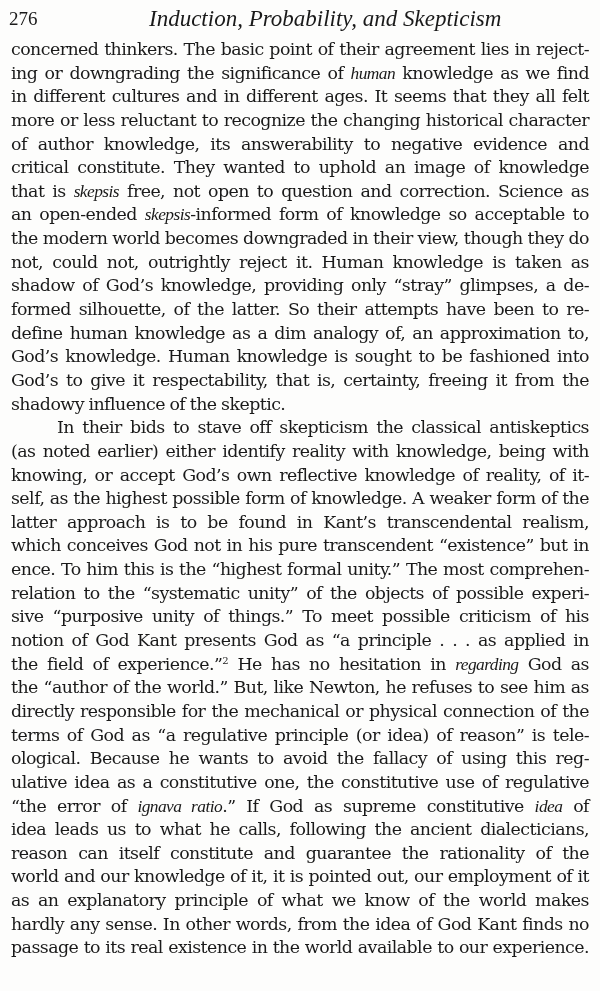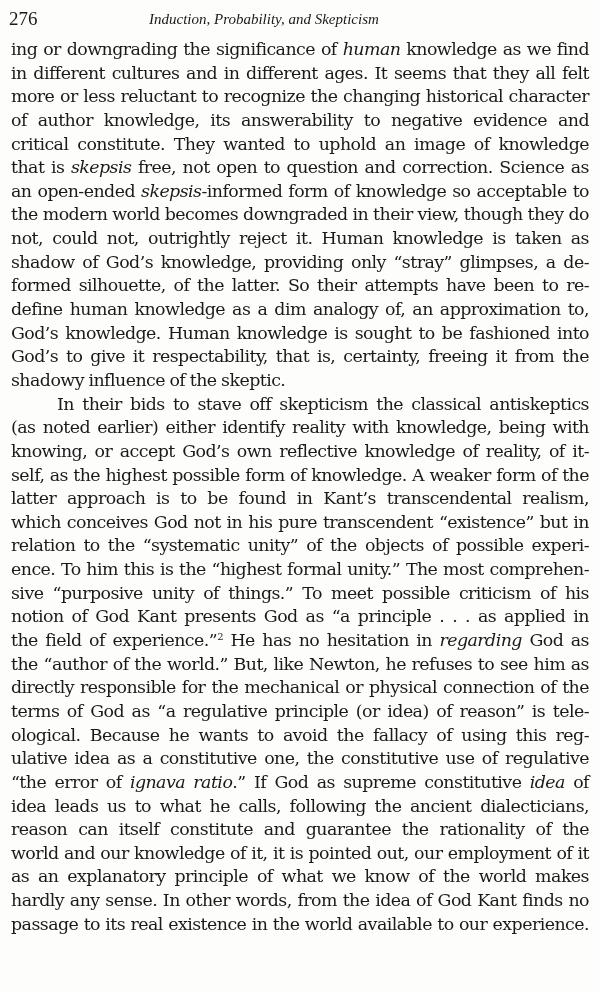--- a/index.html
+++ b/index.html
@@ -36,21 +36,21 @@
       top: 0;
       font-family: "Liberation Serif", "DejaVu Serif", serif;
       font-size: 19px;
     }
     .running-title {
       position: absolute;
       left: 140px;
       top: 0;
       font-style: italic;
       font-family: "Liberation Serif", "DejaVu Serif", serif;
-      font-size: 15px;
+      font-size: 23px;
     }
     .body-text {
       position: absolute;
       left: 11px;
       top: 38px;
       width: 578px;
       font-family: "DejaVu Serif", "Liberation Serif", serif;
       font-size: 17.4px;
       line-height: 23.65px;
       letter-spacing: -0.55px;
@@ -63,37 +63,38 @@
       white-space: nowrap;
       height: 23.65px;
       overflow: visible;
     }
     .line.last {
       text-align-last: left;
     }
     .line.indent {
       text-indent: 46px;
     }
-    .line span { white-space: pre; }
+    .line span { white-space: pre; font-family: Liberation Serif, serif; }
     .it { font-style: italic; }
     sup.fn {
       font-size: 10px;
       vertical-align: 6px;
       line-height: 0;
     }
   </style>
 </head>
 <body>
 
 <div class="page">
   <div class="running-head">
     <span class="page-number">276</span>
     <span class="running-title">Induction, Probability, and Skepticism</span>
   </div>
   <div class="body-text" id="body-text">
+      <div class="line">concerned thinkers. The basic point of their agreement lies in reject-</div>
       <div class="line">ing or downgrading the significance of <span class="it">human</span> knowledge as we find</div>
       <div class="line">in different cultures and in different ages. It seems that they all felt</div>
       <div class="line">more or less reluctant to recognize the changing historical character</div>
       <div class="line">of author knowledge, its answerability to negative evidence and</div>
       <div class="line">critical constitute. They wanted to uphold an image of knowledge</div>
       <div class="line">that is <span class="it">skepsis</span> free, not open to question and correction. Science as</div>
       <div class="line">an open-ended <span class="it">skepsis</span>-informed form of knowledge so acceptable to</div>
       <div class="line">the modern world becomes downgraded in their view, though they do</div>
       <div class="line">not, could not, outrightly reject it. Human knowledge is taken as</div>
       <div class="line">shadow of God’s knowledge, providing only “stray” glimpses, a de-</div>
@@ -101,22 +102,22 @@
       <div class="line">define human knowledge as a dim analogy of, an approximation to,</div>
       <div class="line">God’s knowledge. Human knowledge is sought to be fashioned into</div>
       <div class="line">God’s to give it respectability, that is, certainty, freeing it from the</div>
       <div class="line last">shadowy influence of the skeptic.</div>
       <div class="line indent">In their bids to stave off skepticism the classical antiskeptics</div>
       <div class="line">(as noted earlier) either identify reality with knowledge, being with</div>
       <div class="line">knowing, or accept God’s own reflective knowledge of reality, of it-</div>
       <div class="line">self, as the highest possible form of knowledge. A weaker form of the</div>
       <div class="line">latter approach is to be found in Kant’s transcendental realism,</div>
       <div class="line">which conceives God not in his pure transcendent “existence” but in</div>
+      <div class="line">ence. To him this is the “highest formal unity.” The most comprehen-</div>
       <div class="line">relation to the “systematic unity” of the objects of possible experi-</div>
-      <div class="line">ence. To him this is the “highest formal unity.” The most comprehen-</div>
       <div class="line">sive “purposive unity of things.” To meet possible criticism of his</div>
       <div class="line">notion of God Kant presents God as “a principle . . . as applied in</div>
       <div class="line">the field of experience.”<sup class="fn">2</sup> He has no hesitation in <span class="it">regarding</span> God as</div>
       <div class="line">the “author of the world.” But, like Newton, he refuses to see him as</div>
       <div class="line">directly responsible for the mechanical or physical connection of the</div>
       <div class="line">terms of God as “a regulative principle (or idea) of reason” is tele-</div>
       <div class="line">ological. Because he wants to avoid the fallacy of using this reg-</div>
       <div class="line">ulative idea as a constitutive one, the constitutive use of regulative</div>
       <div class="line">“the error of <span class="it">ignava ratio</span>.” If God as supreme constitutive <span class="it">idea</span> of</div>
       <div class="line">idea leads us to what he calls, following the ancient dialecticians,</div>

